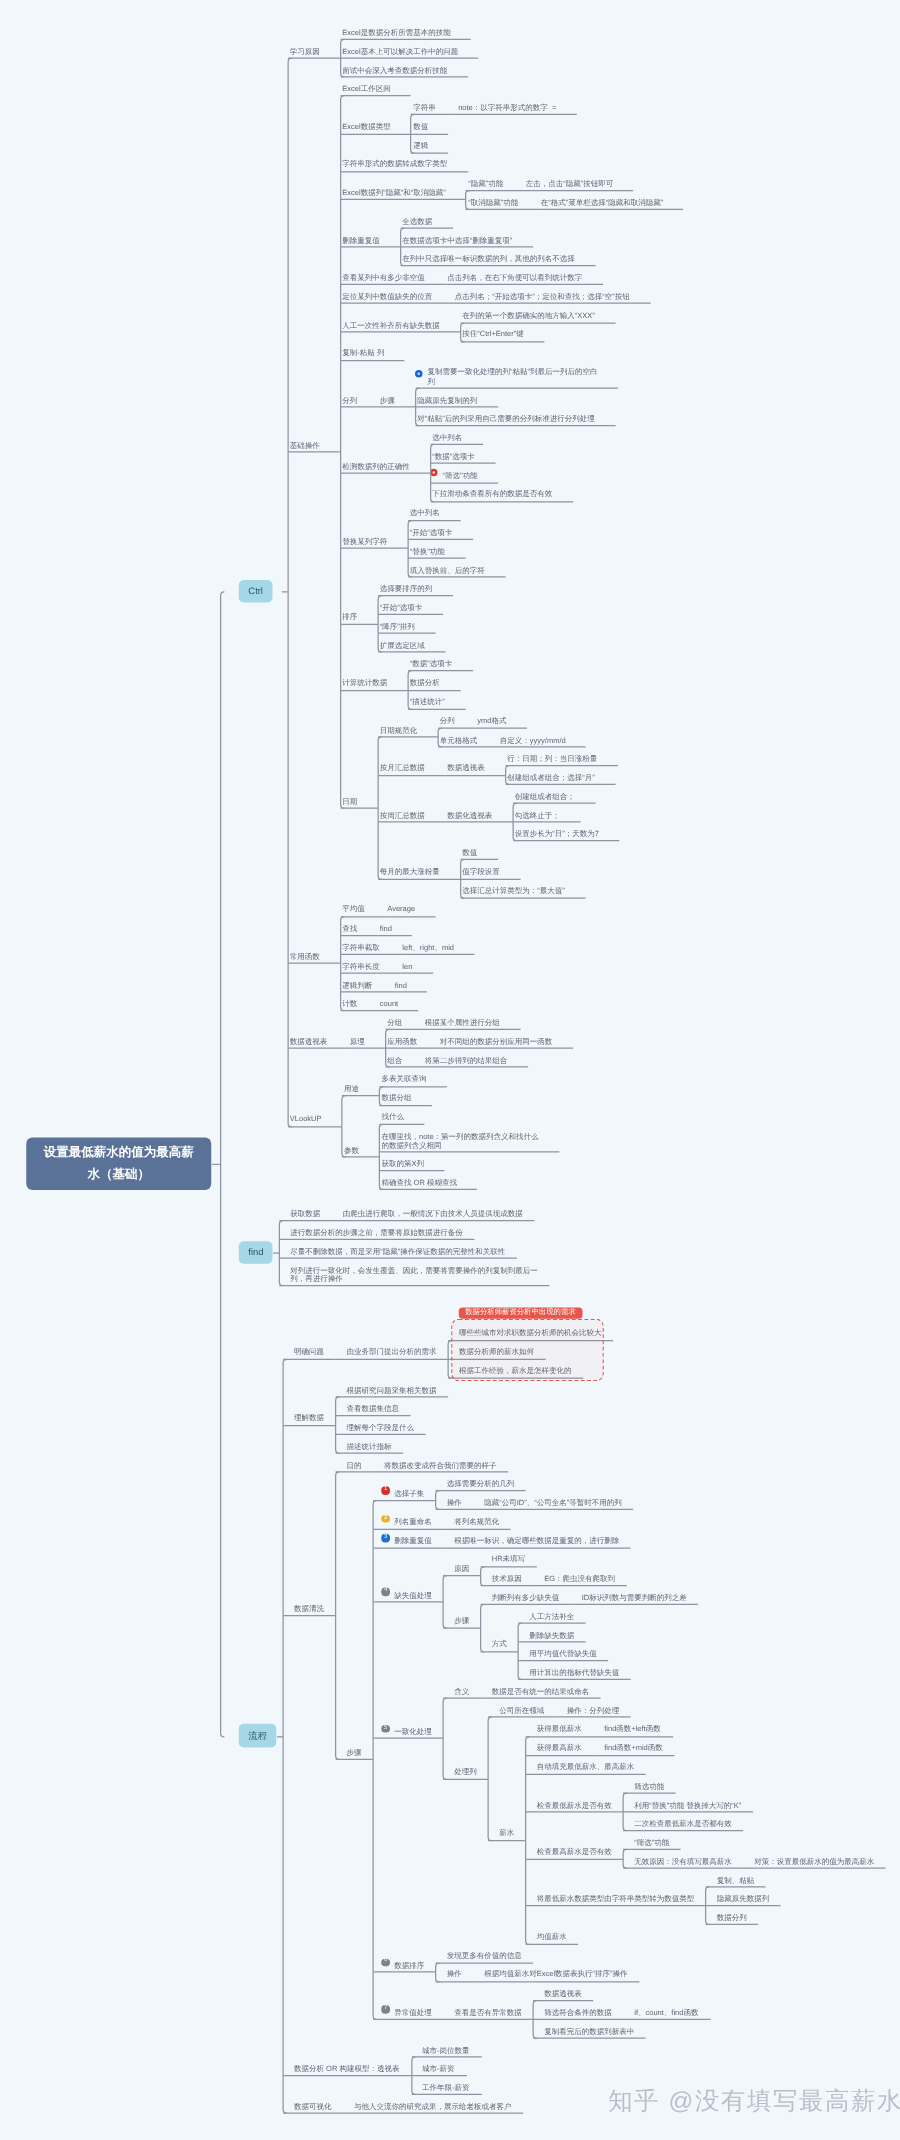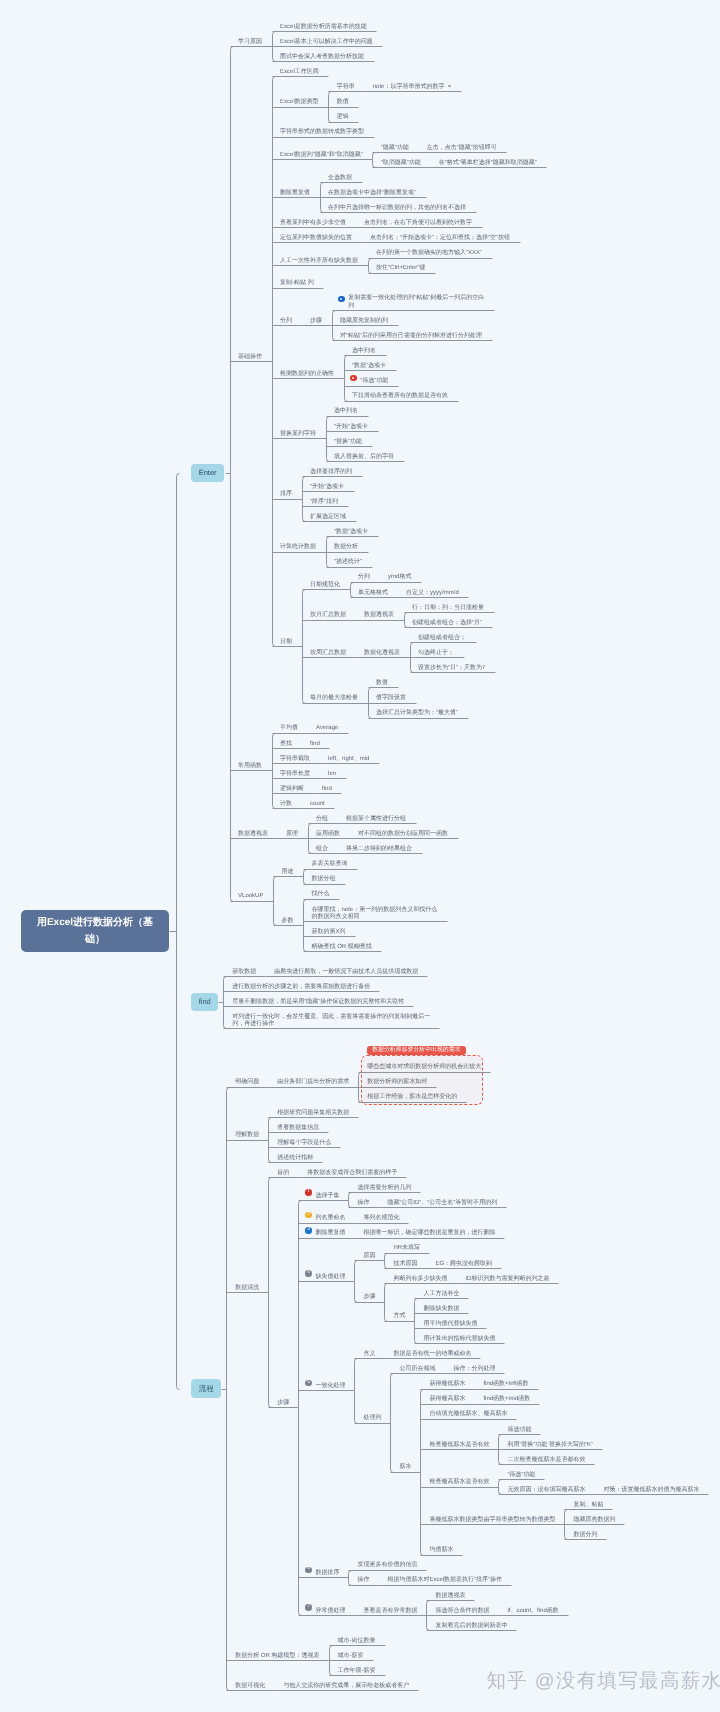--- a/index.html
+++ b/index.html
@@ -38,26 +38,26 @@
             line-height:8.8px;border-radius:3px;padding:0.3px 5px;font-size:5.9px;white-space:nowrap;}
   .wm{position:absolute;left:486.5px;top:1670px;font-size:19.5px;color:#b7bfc9;
       letter-spacing:1.3px;white-space:nowrap;line-height:22px;}
 </style>
 </head>
 <body>
 
 <div id="mm" style="left: 21px; top: 16px;">
     <div class="node rootnode">
       <div class="lblbox" style="position: relative; top: 893.96px;">
-        <div class="lbl">用Excel进行数据分析（基础）</div>
+        <div class="lbl">设置最低薪水的值为最高薪水（基础）</div>
       </div>
       <div class="kids">
         <div class="node branchnode">
           <div class="lblbox" style="position: relative; top: 448.279px;">
-            <div class="lbl">Enter</div>
+            <div class="lbl">Ctrl</div>
           </div>
           <div class="kids">
             <div class="node">
               <div class="lblbox" style="position: relative; top: 15.0938px;">
                 <div class="lbl">学习原因</div>
               </div>
               <div class="kids">
                 <div class="node">
                   <div class="lblbox">
                     <div class="lbl">Excel是数据分析所需基本的技能</div>

